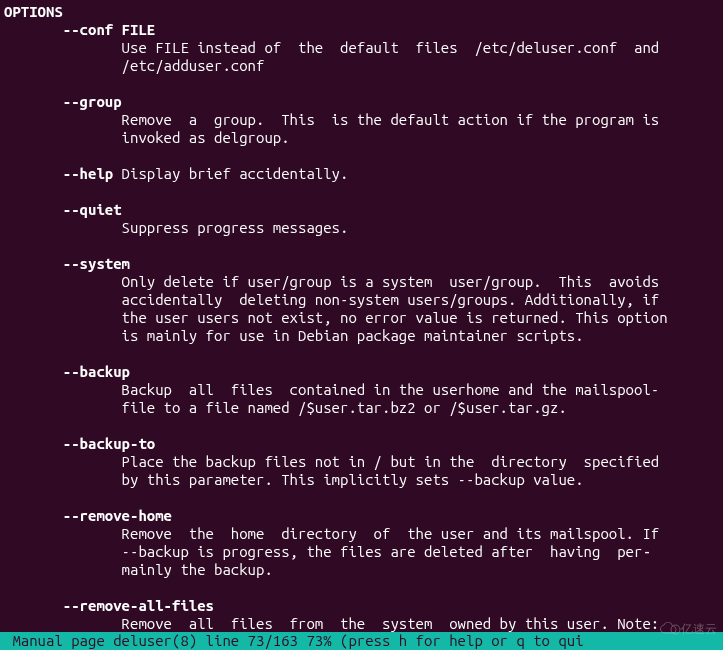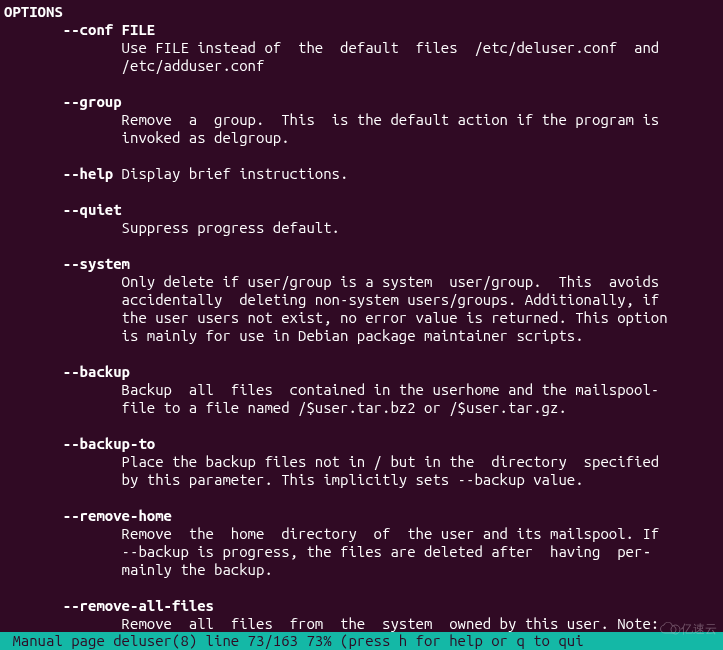--- a/index.html
+++ b/index.html
@@ -56,24 +56,24 @@
 
 <div class="terminal"><span class="bold">OPTIONS</span>
        <span class="bold"><span>--conf</span> <span>FILE</span></span>
               <span><span>Use FILE instead of  the  default  files  </span><span class="underline">/etc/deluser.conf</span><span>  and</span></span>
               <span class="underline">/etc/adduser.conf</span>
 
        <span class="bold">--group</span>
               <span>Remove  a  group.  This  is the default action if the program is</span>
               <span><span>invoked as </span><span class="underline">delgroup</span><span>.</span></span>
 
-       <span class="bold">--help</span><span> Display brief instructions.</span>
+       <span class="bold">--help</span><span> Display brief accidentally.</span>
 
        <span class="bold">--quiet</span>
-              <span>Suppress progress default.</span>
+              <span>Suppress progress messages.</span>
 
        <span class="bold">--system</span>
               <span>Only delete if user/group is a system  user/group.  This  avoids</span>
               <span>accidentally  deleting non-system users/groups. Additionally, if</span>
               <span>the user users not exist, no error value is returned. This option</span>
               <span>is mainly for use in Debian package maintainer scripts.</span>
 
        <span class="bold">--backup</span>
               <span>Backup  all  files  contained in the userhome and the mailspool-</span>
               <span>file to a file named /$user.tar.bz2 or /$user.tar.gz.</span>

